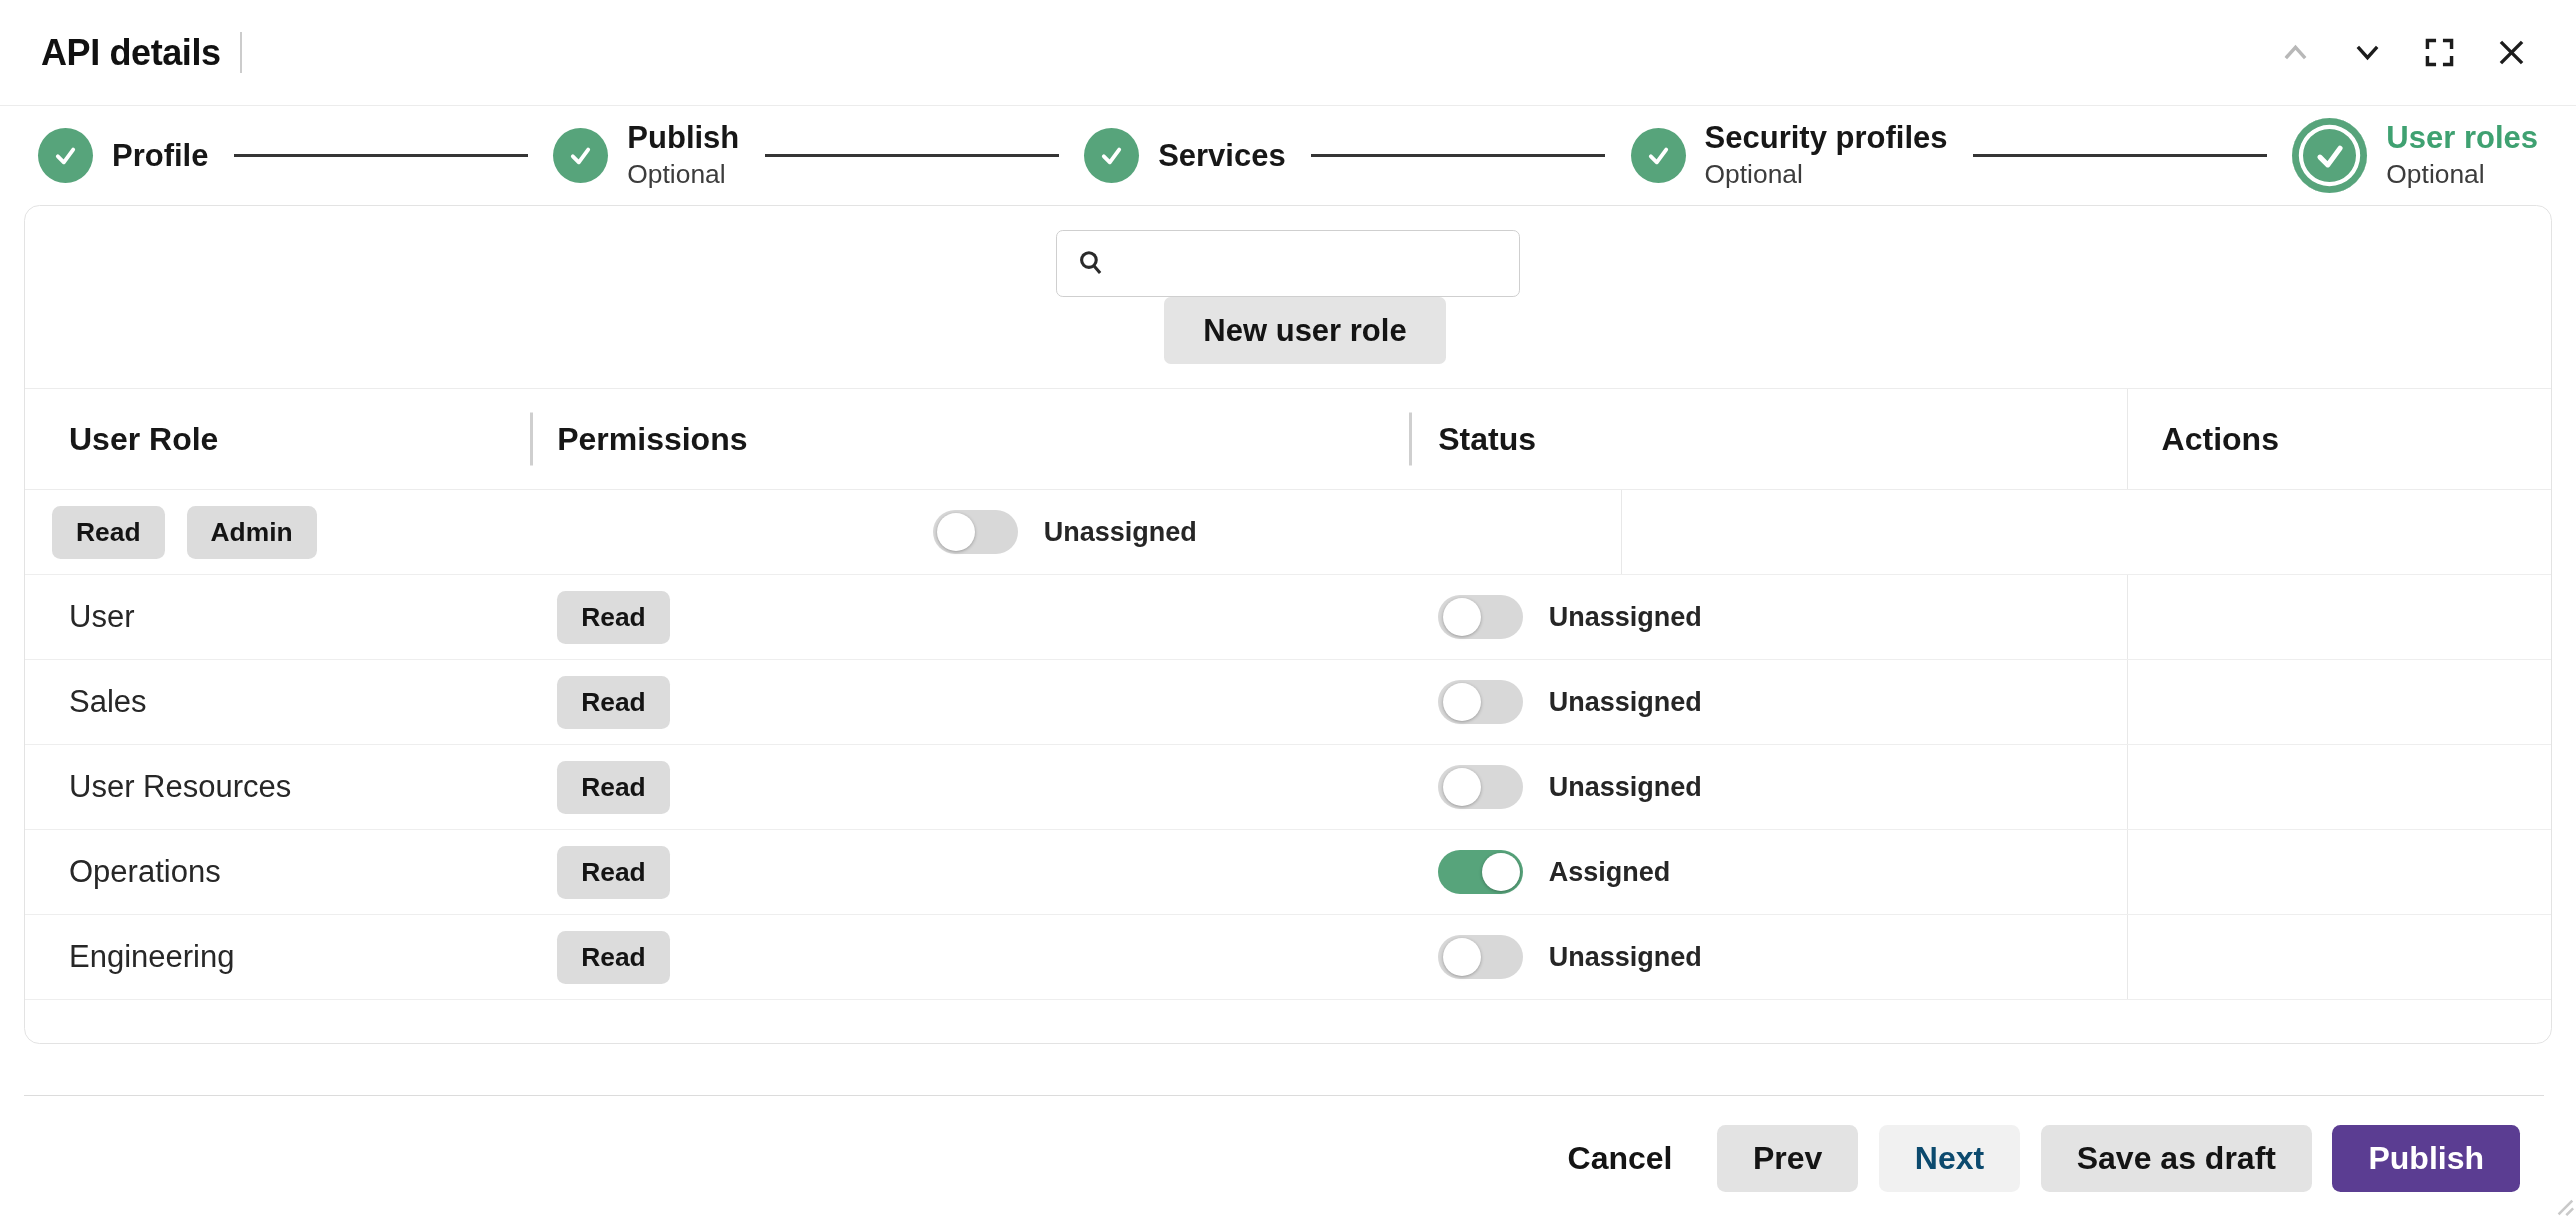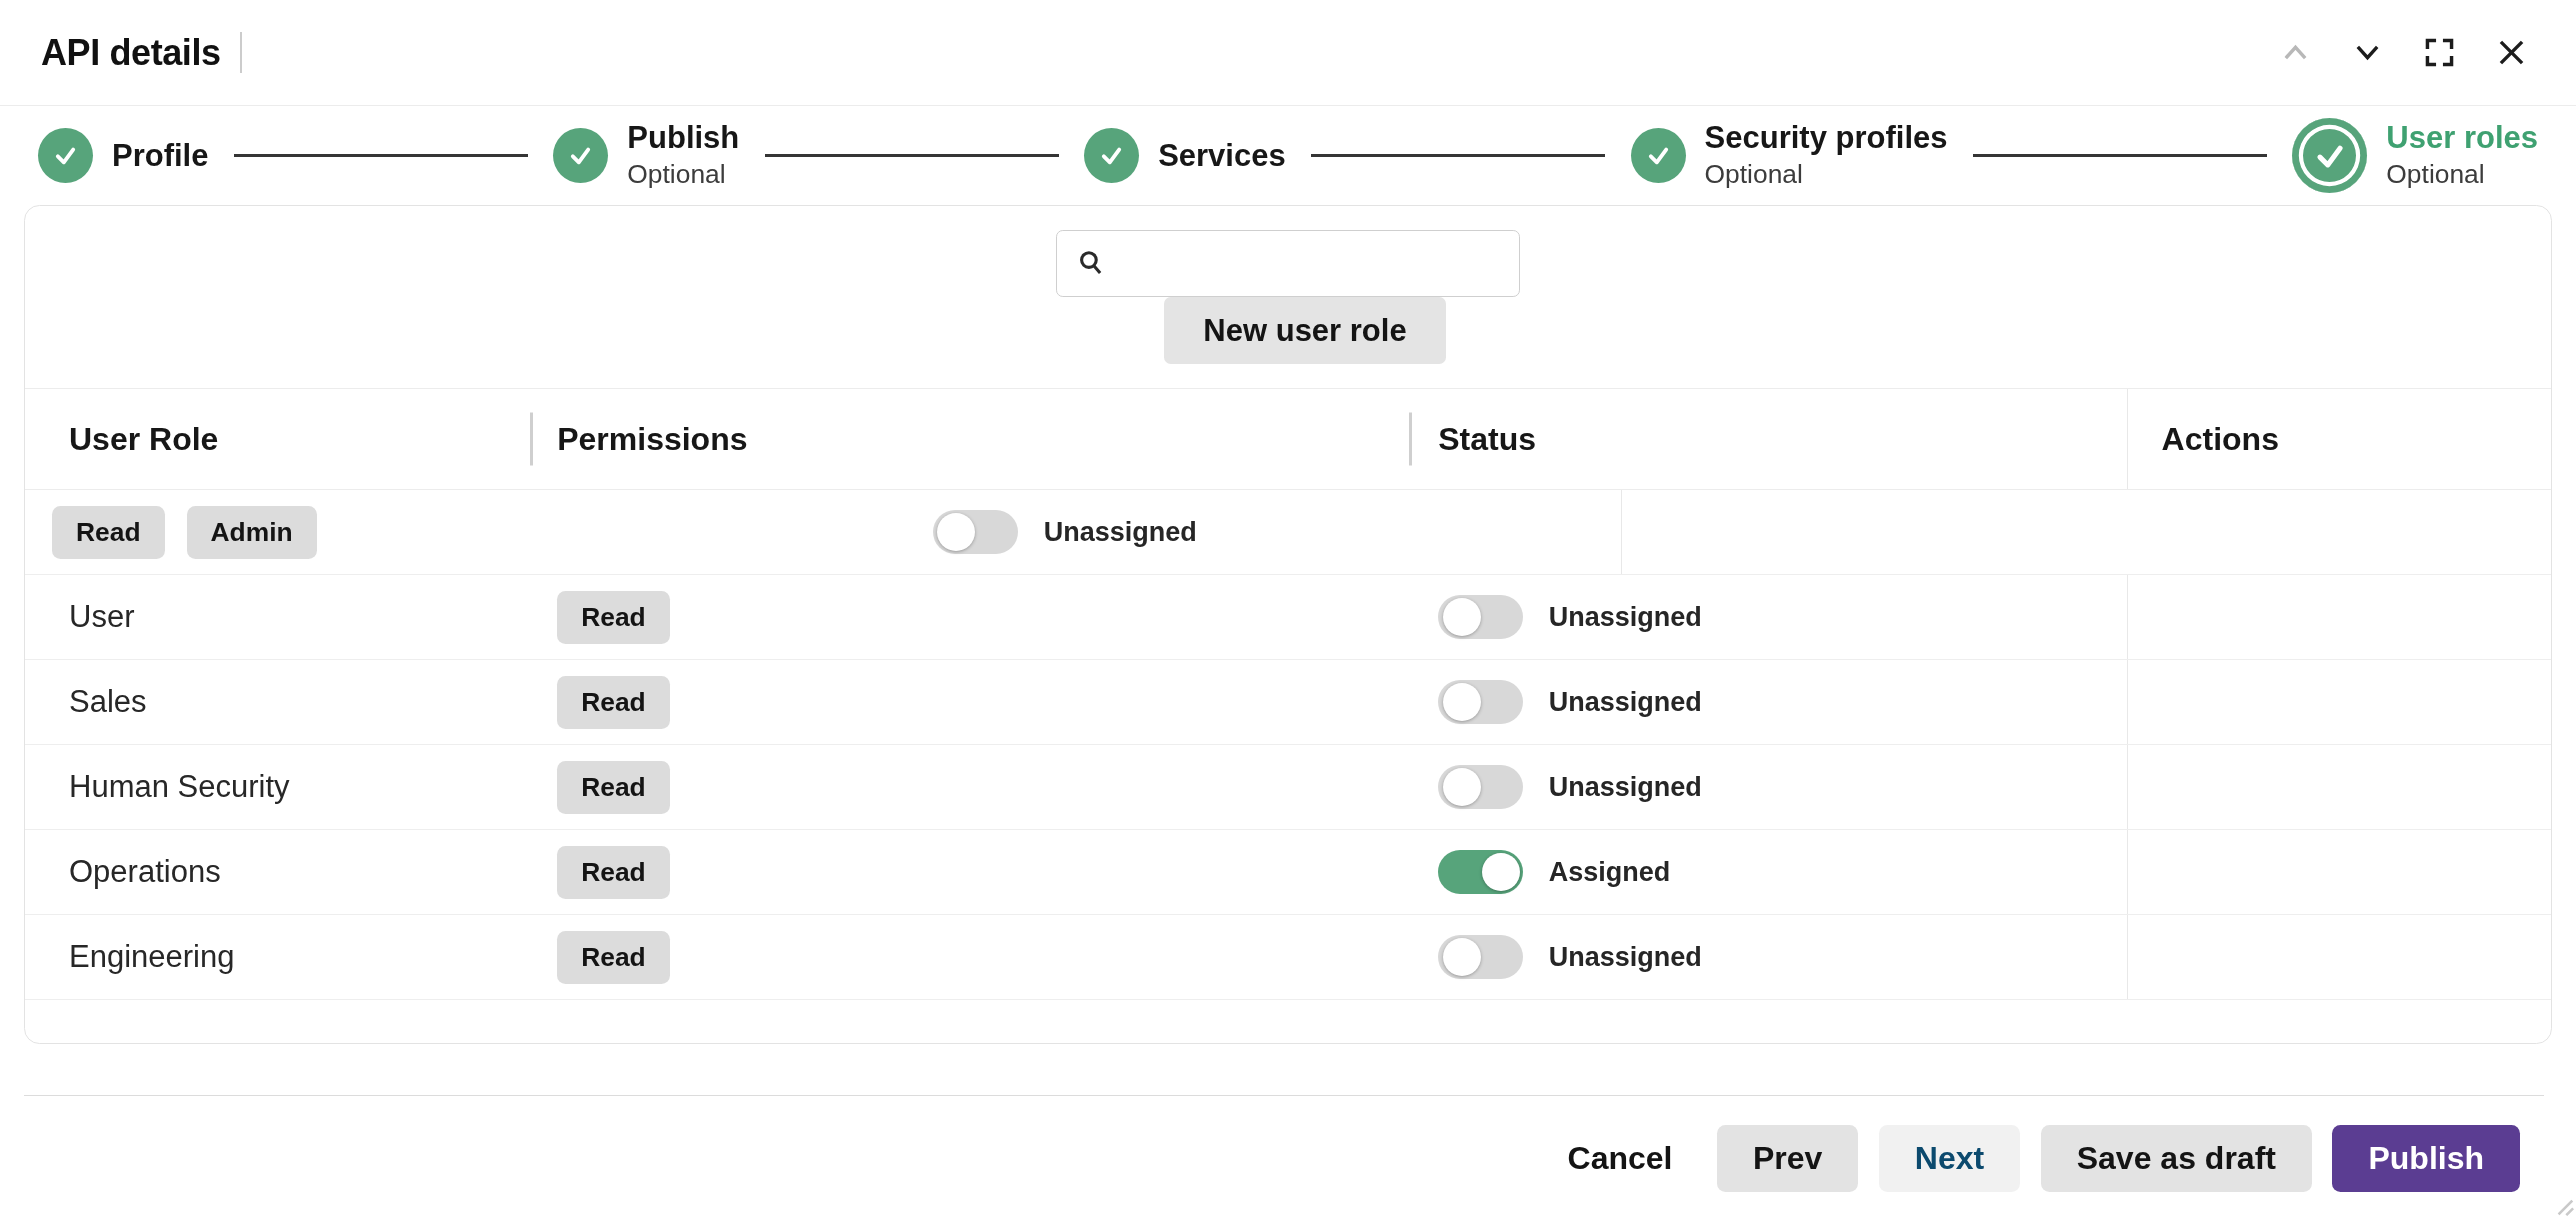--- a/index.html
+++ b/index.html
@@ -285,21 +285,21 @@
     <div class="cell col-3 cell-status">
       <div class="toggle">
               <div class="knob"></div>
             </div>
       <span class="status-label">Unassigned</span>
     </div>
     <div class="cell col-4 cell-actions"></div>
   </div>
 
   <div class="trow">
-    <div class="cell col-1 cell-role">Human Security</div>
+    <div class="cell col-1 cell-role">User Resources</div>
     <div class="cell col-2 cell-perms">
             <span class="chip">Read</span>
           </div>
     <div class="cell col-3 cell-status">
       <div class="toggle">
               <div class="knob"></div>
             </div>
       <span class="status-label">Unassigned</span>
     </div>
     <div class="cell col-4 cell-actions"></div>

